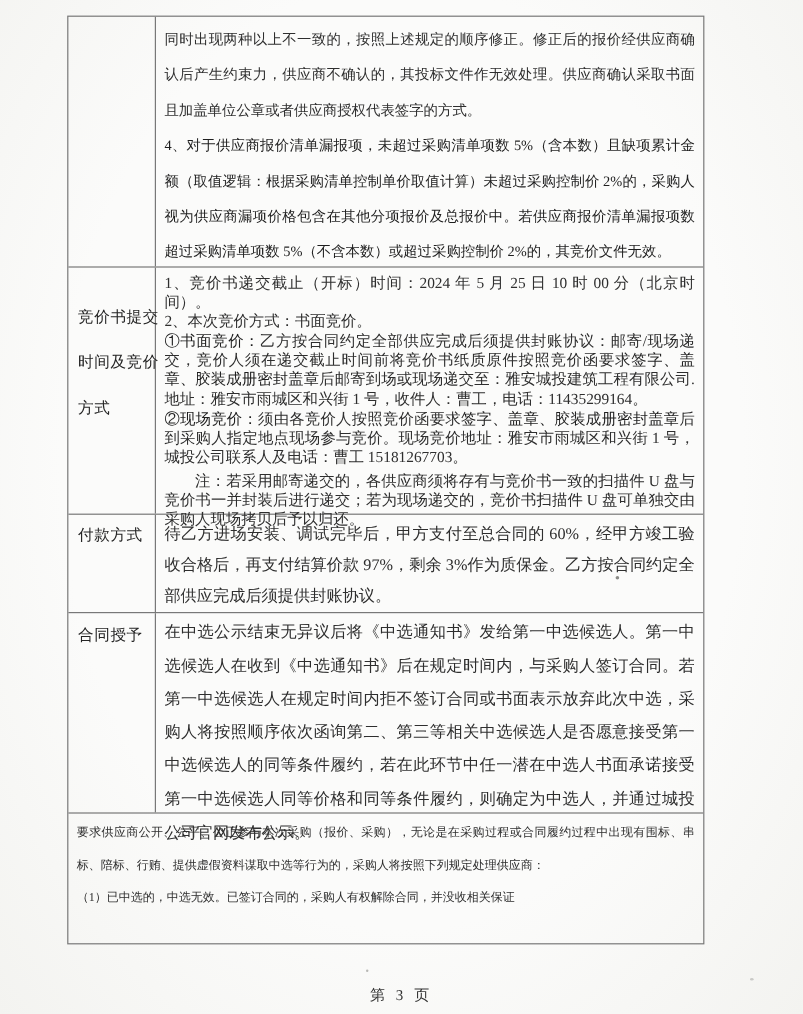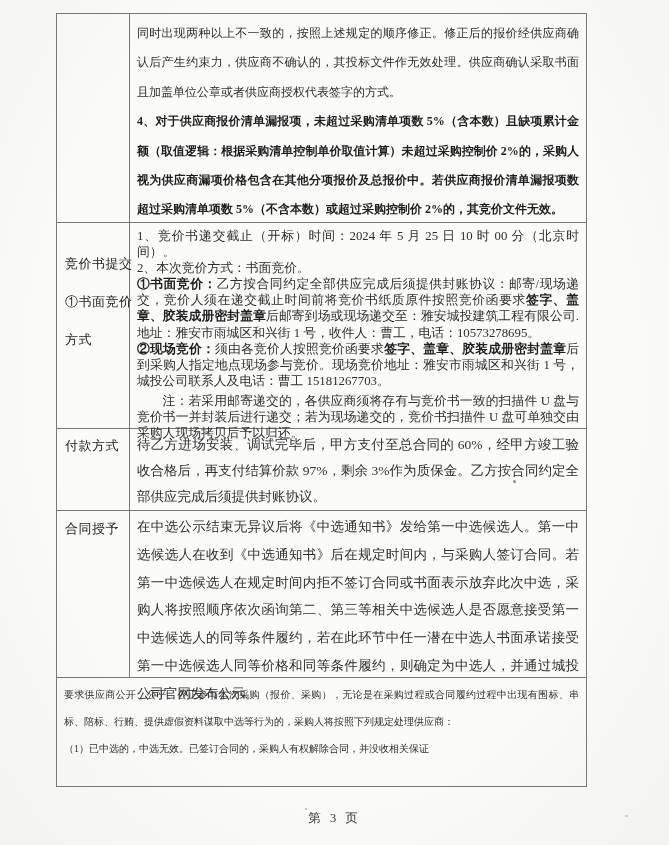--- a/index.html
+++ b/index.html
@@ -44,27 +44,27 @@
   .r2 .cell-label { padding-top:22px; line-height:38px;font-family:Liberation Serif, serif; }
   .r3 { height:82px; }
   .r3 .cell-content { font-size:13.5px; line-height:26px; padding-top:3px; }
   .r3 .cell-label { padding-top:8px; }
   .r4 { height:167px; }
   .r4 .cell-content { font-size:13.5px; line-height:27.8px; padding-top:2px; }
   .r4 .cell-label { padding-top:9px; }
   .r5 { height:109px; }
   .r5 .cell-content { font-size:10px; line-height:27.2px; padding-top:3px; }
   .r5 .cell-label { display:flex; align-items:center; padding-top:0; }
-  .b { font-weight:bold; color:#1e1e1e; }
+  .b { font-weight:normal; color:#1e1e1e; }
   .u { text-underline-offset:3px; }
   .indent { text-indent:2em;font-family:Liberation Serif, serif; }
   .gap-top { margin-top:4px !important; }
   .label-line { white-space:nowrap; }
   .footer {
-    position:absolute; left:0; right:0; bottom:18px;
+    position:absolute; left:0; right:0; bottom:7px;
     text-align:center; font-size:12.5px; color:#333;
     letter-spacing:3px;
   }
   .speck { position:absolute; background:#8a8a86; border-radius:50%; }
   .speck-1 { left:513px; top:480px; width:3px; height:3px; }
   .speck-2 { left:305px; top:808px; width:2px; height:2px; opacity:.6; }
   .speck-3 { left:625px; top:815px; width:3px; height:2px; opacity:.4; }
 </style>
 </head>
 <body>
@@ -74,27 +74,27 @@
       <div class="t-row r1">
         <div class="cell-label"></div>
         <div class="cell-content">
           <p><span>同时出现两种以上不一致的，按照上述规定的顺序修正。修正后的报价经供应商确认后产生约束力，供应商不确认的，其投标文件作无效处理。供应商确认采取书面且加盖单位公章或者供应商授权代表签字的方式。</span></p>
           <p><span class="b">4、对于供应商报价清单漏报项，未超过采购清单项数 5%（含本数）且缺项累计金额（取值逻辑：根据采购清单控制单价取值计算）未超过采购控制价 2%的，采购人视为供应商漏项价格包含在其他分项报价及总报价中。若供应商报价清单漏报项数超过采购清单项数 5%（不含本数）或超过采购控制价 2%的，其竞价文件无效。</span></p>
         </div>
       </div>
       <div class="t-row r2">
         <div class="cell-label">
           <div class="label-line">竞价书提交</div>
-          <div class="label-line">①书面竞价</div>
+          <div class="label-line">时间及竞价</div>
           <div class="label-line">方式</div>
         </div>
         <div class="cell-content">
           <p><span>1、竞价书递交截止（开标）时间：2024 年 5 月 25 日 10 时 00 分（北京时间）。</span></p>
           <p><span>2、本次竞价方式：</span><span class="u">书面竞价</span><span>。</span></p>
-          <p><span class="b">①书面竞价：</span><span>乙方按合同约定全部供应完成后须提供封账协议：</span><span class="u">邮寄/现场递交</span><span>，竞价人须在递交截止时间前将竞价书纸质原件按照竞价函要求</span><span class="b">签字、盖章、胶装成册密封盖章</span><span>后邮寄到场或现场递交至：雅安城投建筑工程有限公司. 地址：雅安市雨城区和兴街 1 号，收件人：</span><span class="u">曹工</span><span>，电话：</span><span class="u">10573278695。</span></p>
+          <p><span class="b">①书面竞价：</span><span>乙方按合同约定全部供应完成后须提供封账协议：</span><span class="u">邮寄/现场递交</span><span>，竞价人须在递交截止时间前将竞价书纸质原件按照竞价函要求</span><span class="b">签字、盖章、胶装成册密封盖章</span><span>后邮寄到场或现场递交至：雅安城投建筑工程有限公司. 地址：雅安市雨城区和兴街 1 号，收件人：</span><span class="u">曹工</span><span>，电话：</span><span class="u">11435299164。</span></p>
           <p><span class="b">②现场竞价：</span><span>须由各竞价人按照竞价函要求</span><span class="b">签字、盖章、胶装成册密封盖章</span><span>后到采购人指定地点现场参与竞价。现场竞价地址：雅安市雨城区和兴街 1 号，城投公司联系人及电话：</span><span class="u">曹工 15181267703。</span></p>
           <p class="indent gap-top"><span>注：若采用邮寄递交的，各供应商须将存有与竞价书一致的扫描件 U 盘与竞价书一并封装后进行递交；若为现场递交的，竞价书扫描件 U 盘可单独交由采购人现场拷贝后予以归还。</span></p>
         </div>
       </div>
       <div class="t-row r3">
         <div class="cell-label">
           <div class="label-line">付款方式</div>
         </div>
         <div class="cell-content">
           <p><span>待乙方进场安装、调试完毕后，甲方支付至总合同的 60%，经甲方竣工验收合格后，再支付结算价款 97%，剩余 3%作为质保金。乙方按合同约定全部供应完成后须提供封账协议。</span></p>

